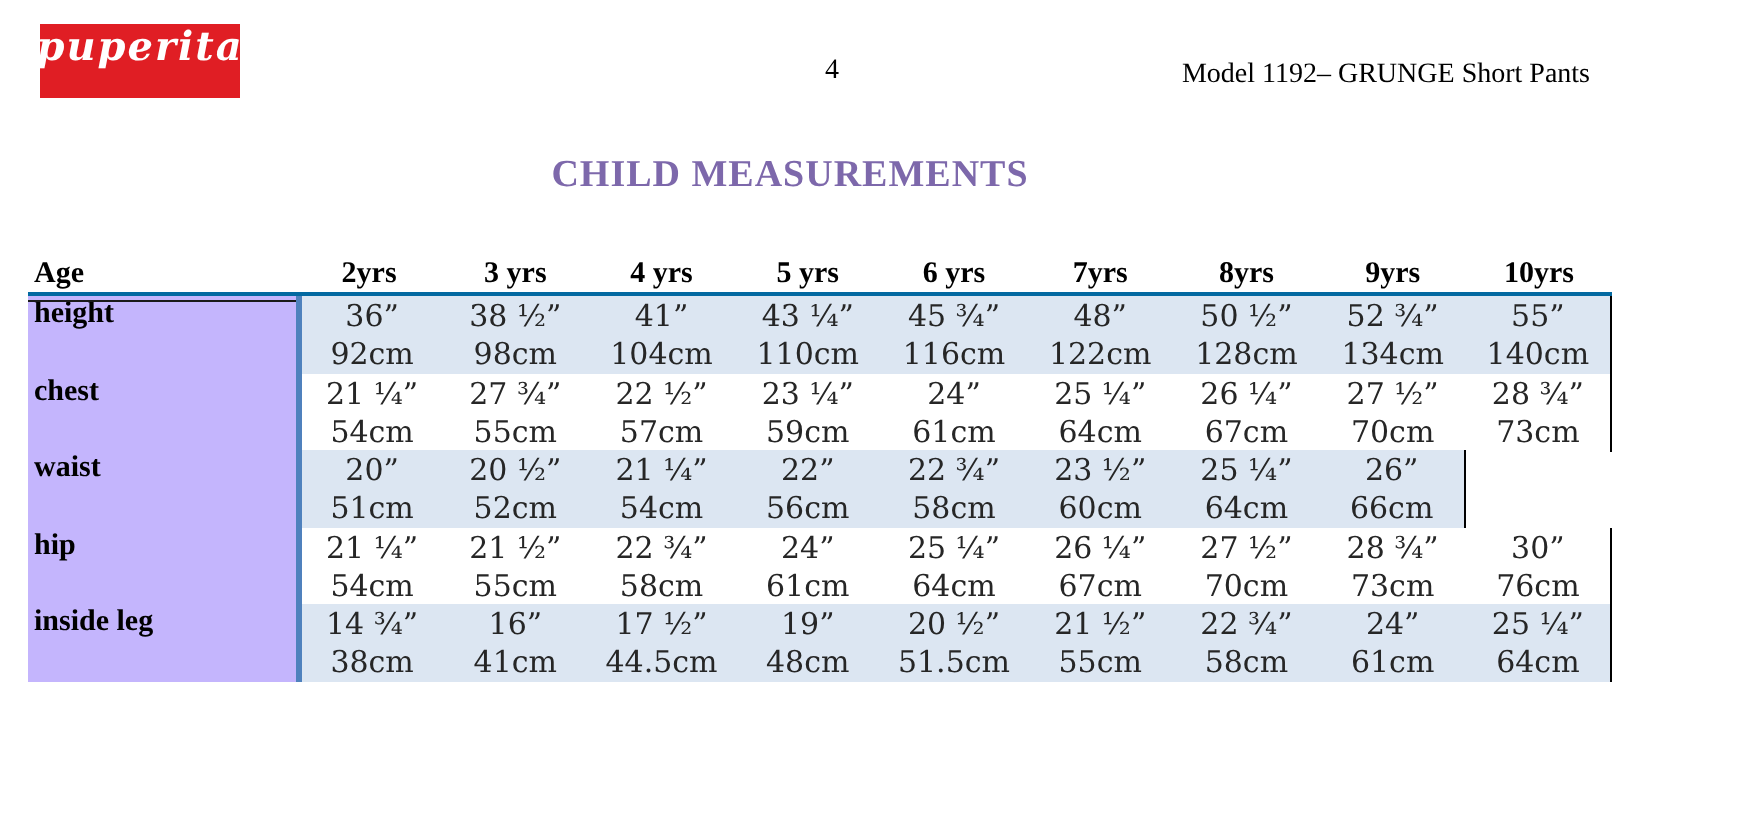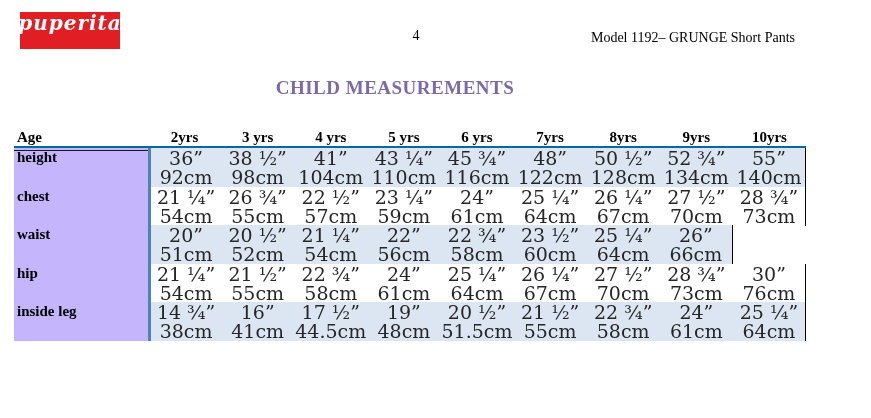--- a/index.html
+++ b/index.html
@@ -65,21 +65,21 @@
     height:38.5px;
   }
   .t-label{
     font-weight:bold;font-size:15px;
     padding-left:3px;padding-top:1px;
     background:#c4b5fd;
   }
   .t-cell{
     text-align:center;
     font-family:"DejaVu Serif", serif;
-    font-size:19px;color:#262626;
+    font-size:15px;color:#262626;
     line-height:19px;padding-top:1px;
     white-space:nowrap;
   }
   .t-row.shaded .t-cell{background:#dce6f2;}
   .t-cell.first{border-left:3px solid #4f81bd;}
   .t-cell.last{border-right:1px solid #000000;}
 </style>
 </head>
 <body>
 
@@ -149,21 +149,21 @@
             <div>140cm</div>
           </div>
         </div>
         <div class="t-row">
           <div class="t-label">chest</div>
           <div class="t-cell first">
             <div>21 ¼”</div>
             <div>54cm</div>
           </div>
           <div class="t-cell">
-            <div>26 ¾”</div>
+            <div>27 ¾”</div>
             <div>55cm</div>
           </div>
           <div class="t-cell">
             <div>22 ½”</div>
             <div>57cm</div>
           </div>
           <div class="t-cell">
             <div>23 ¼”</div>
             <div>59cm</div>
           </div>

